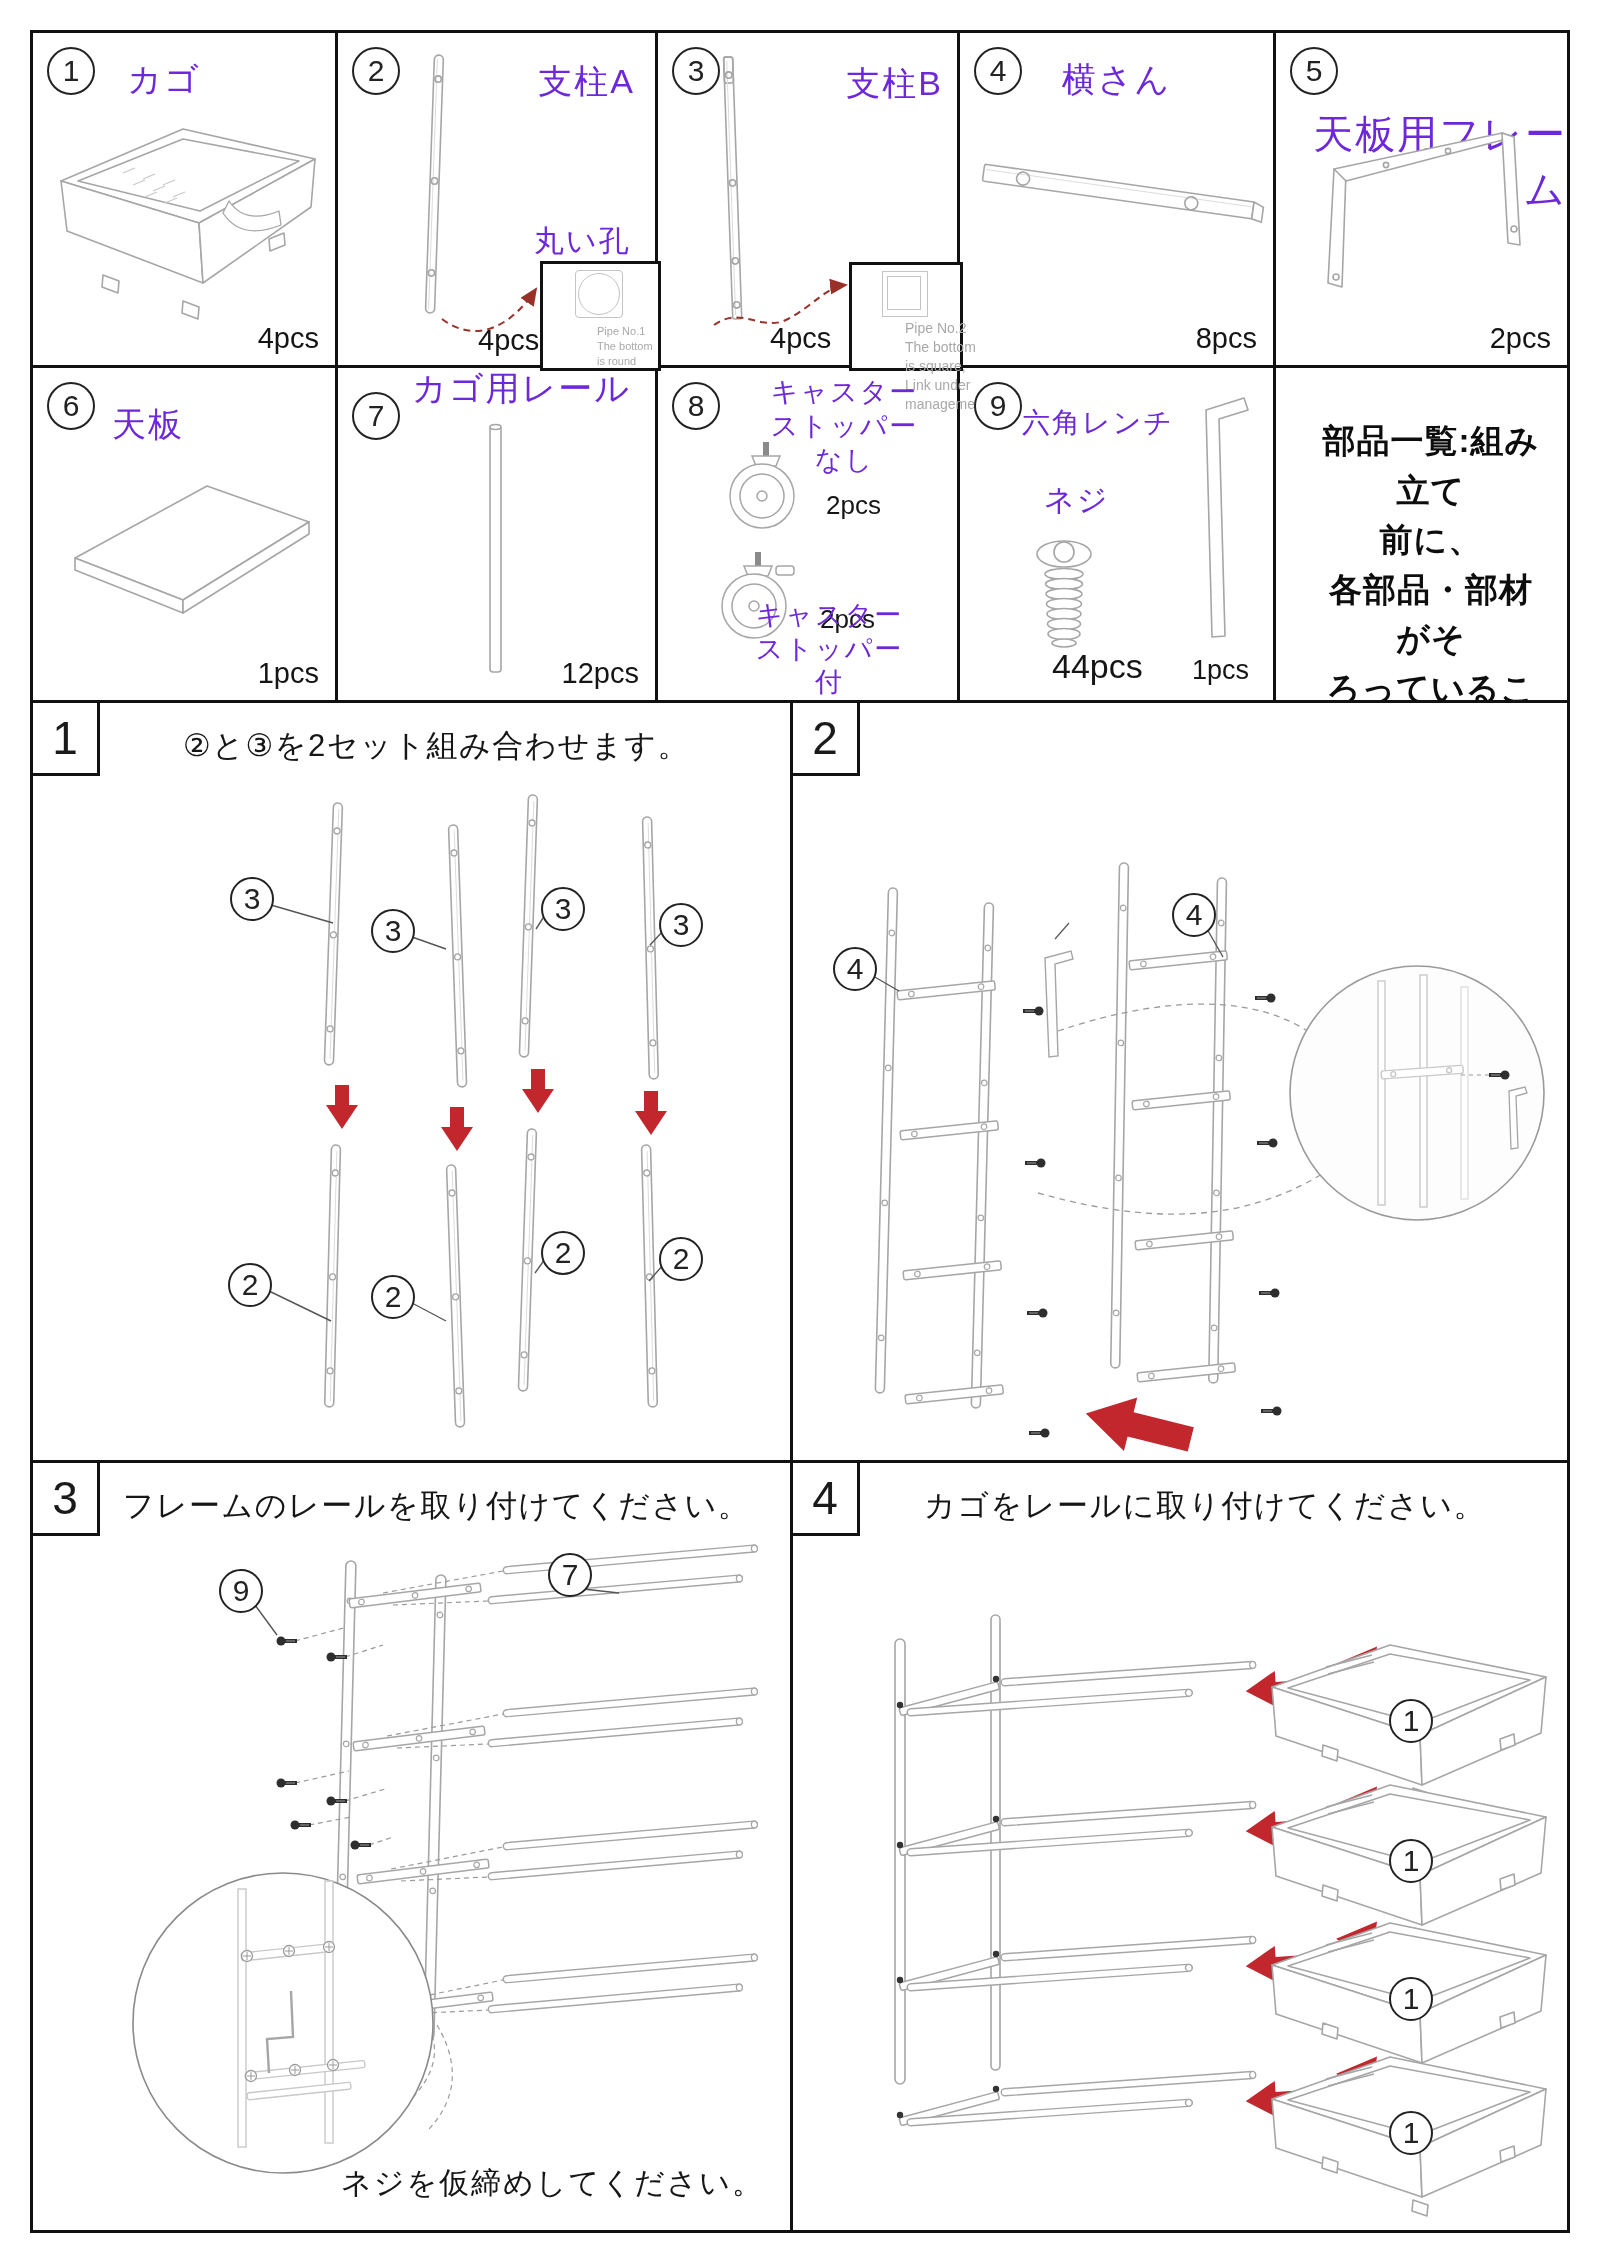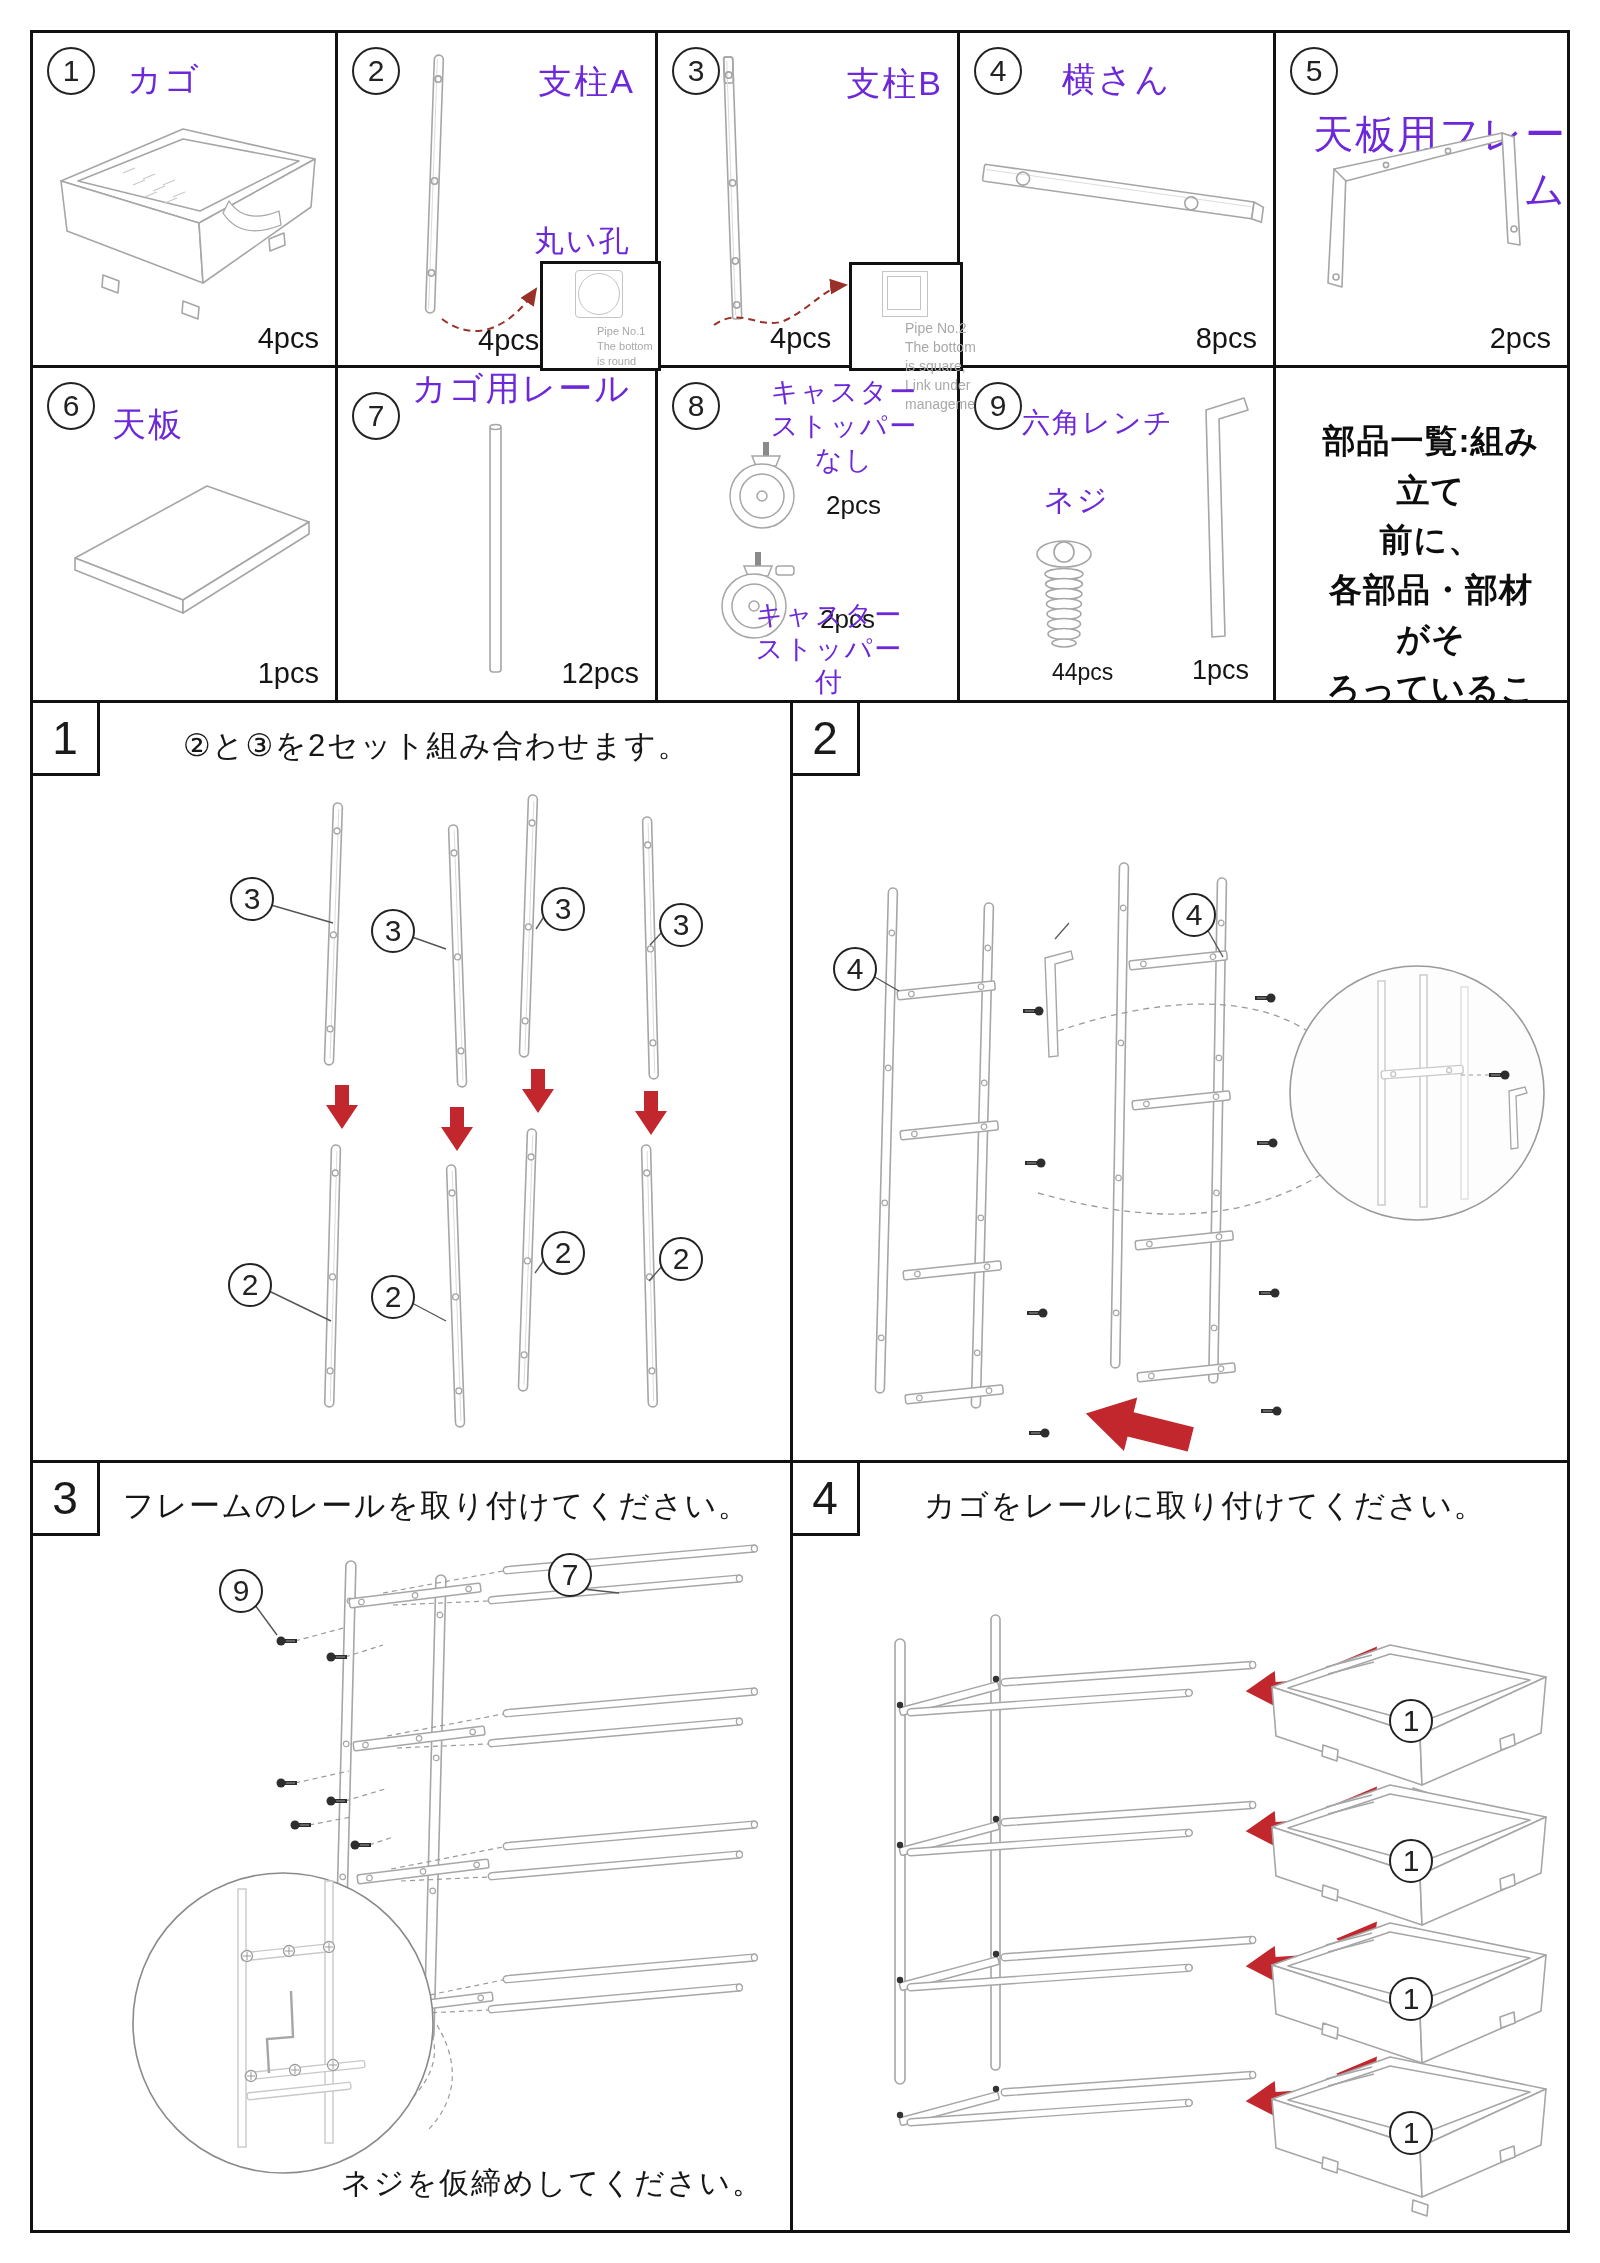--- a/index.html
+++ b/index.html
@@ -228,21 +228,21 @@
         <ellipse cx="104" cy="206" rx="19" ry="5.5"></ellipse>
           <ellipse cx="104" cy="216" rx="18.5" ry="5.5"></ellipse>
         <ellipse cx="104" cy="226" rx="18" ry="5.5"></ellipse>
           <ellipse cx="104" cy="236" rx="17.5" ry="5.5"></ellipse>
         <ellipse cx="104" cy="246" rx="17" ry="5.5"></ellipse>
           <ellipse cx="104" cy="256" rx="16.5" ry="5.5"></ellipse>
         <ellipse cx="104" cy="266" rx="16" ry="5.5"></ellipse>
           <ellipse cx="104" cy="275" rx="12" ry="4"></ellipse>
       </g>
     </svg>
-    <span class="qty" style="left:92px;bottom:14px;font-size:23px">44pcs</span>
+    <span class="qty" style="left:92px;bottom:14px;font-size:34px">44pcs</span>
     <span class="qty" style="right:24px;bottom:14px;font-size:27px">1pcs</span>
   </div>
 
   <div class="cell" style="left:1243px;top:335px;width:266px;height:332px">
     <div class="notice pre">部品一覧:組み立て
 前に、
 各部品・部材がそ
 ろっていることを
 ご確認ください。</div>
   </div>

